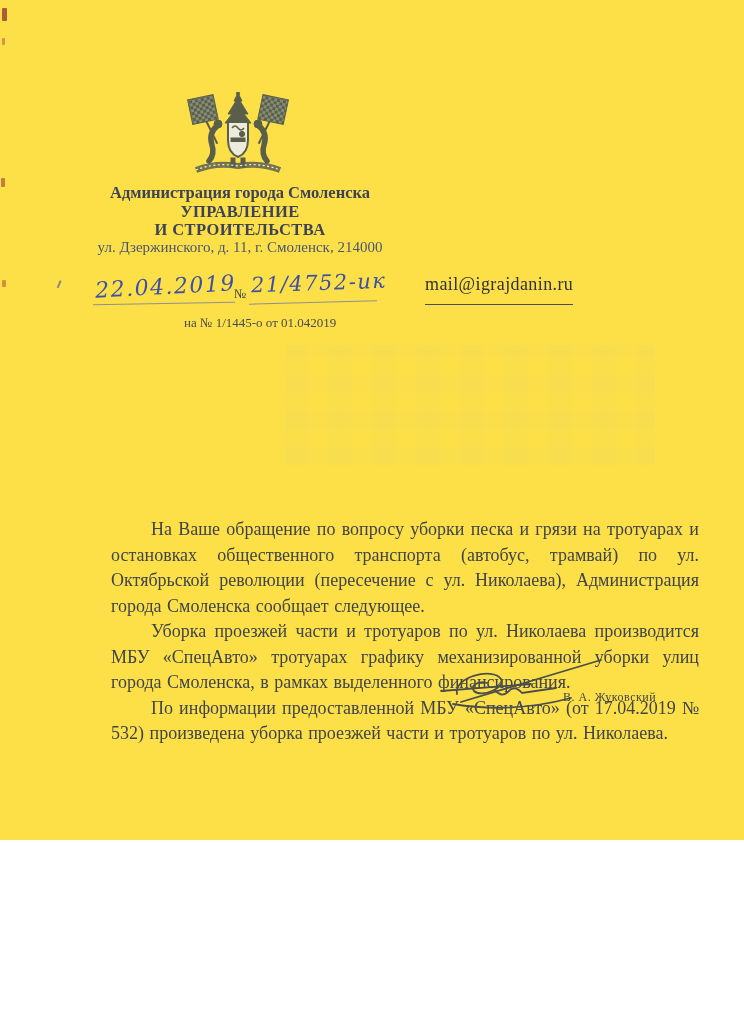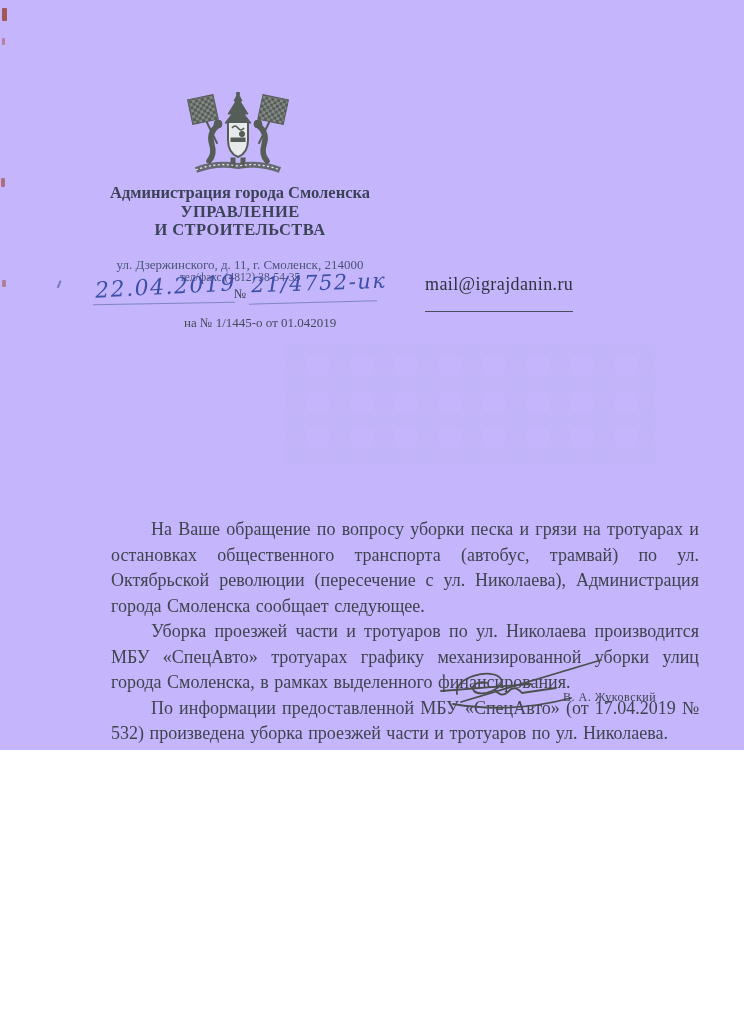--- a/index.html
+++ b/index.html
@@ -1,44 +1,44 @@
 <!DOCTYPE html>
 <html><head>
 <meta charset="utf-8">
 <style>
   html,body{margin:0;padding:0;background:#ffffff;}
   .page{
-    position:relative;width:744px;height:750px;overflow:hidden;
-    background:#c4b5fd;
+    position:relative;width:744px;height:840px;overflow:hidden;
+    background:#fde047;
     font-family:"Liberation Serif", serif;
   }
   
   .emblem{position:absolute;left:182px;top:92px;width:112px;height:90px;}
   .letterhead{
     position:absolute;left:85px;top:183px;width:310px;
     text-align:center;color:#3c4357;
   }
   .lh-line1{font-weight:bold;font-size:16.5px;line-height:20px;}
   .lh-caps{font-weight:bold;font-size:16.5px;line-height:17.5px;letter-spacing:.4px;}
-  .lh-small{font-size:13px;line-height:13px;color:#4a5576;margin-top:20px;}
+  .lh-small{font-size:15px;line-height:13px;color:#4a5576;margin-top:3px;}
   .lh-small2{font-size:11.5px;line-height:13px;color:#4a5576;}
   
   .hw{
     font-family:"DejaVu Serif", cursive;font-style:italic;
     color:#3d4fa6;letter-spacing:1.5px;
   }
   .hw-date{position:absolute;left:95px;top:274px;font-size:22px;transform:rotate(-3deg);}
   .hw-num{position:absolute;left:251px;top:271px;font-size:21px;transform:rotate(-2deg);}
   .num-sign{position:absolute;left:234px;top:286px;font-size:13px;color:#3e4452;}
   .u-line{position:absolute;height:0;border-bottom:1.5px solid #6a76a8;opacity:.75;}
   .u-date{left:93px;top:303px;width:142px;transform:rotate(-1deg);}
   .u-num{left:249px;top:302px;width:128px;transform:rotate(-1.5deg);}
   .email{
     position:absolute;left:425px;top:274px;font-size:18px;color:#2f333b;
-    border-bottom:1.2px solid #4a4e57;padding-bottom:16px;letter-spacing:.4px;
+    border-bottom:1.2px solid #4a4e57;padding-bottom:9px;letter-spacing:.4px;
   }
   .reply-ref{position:absolute;left:158px;top:315px;font-size:13px;color:#454b56;margin-left:26px;}
   
   .body-text{
     position:absolute;left:111px;top:477px;width:588px;
     font-size:18px;line-height:25.5px;color:#3f444c;
     text-align:justify;word-spacing:1px;margin-top:40px;
   }
   .body-text p{margin:0;text-indent:40px;}
   
@@ -111,21 +111,20 @@
       <path d="M14 78 Q34 70 56 74 Q78 70 98 78" fill="none" stroke-width="6" opacity="0.85"></path>
       <path d="M14 78 Q34 70 56 74 Q78 70 98 78" fill="none" stroke="#f4f5f2" stroke-width="1.2" stroke-dasharray="2 2.5"></path>
     </g>
   </svg>
 
   <div class="letterhead">
     <div class="lh-line1">Администрация города Смоленска</div>
     <div class="lh-caps">УПРАВЛЕНИЕ</div>
     <div class="lh-caps">И СТРОИТЕЛЬСТВА</div>
     <div class="lh-small">ул. Дзержинского, д. 11, г. Смоленск, 214000</div>
-    <div class="lh-small2">тел/факс (4812) 38-54-35</div>
   </div>
 
   <div class="hw hw-date">22.04.2019</div>
   <div class="num-sign">№</div>
   <div class="hw hw-num">21/4752-ик</div>
   <div class="u-line u-date"></div>
   <div class="u-line u-num"></div>
   <div class="email">mail@igrajdanin.ru</div>
   <div class="reply-ref">на № 1/1445-о от 01.042019</div>
 

